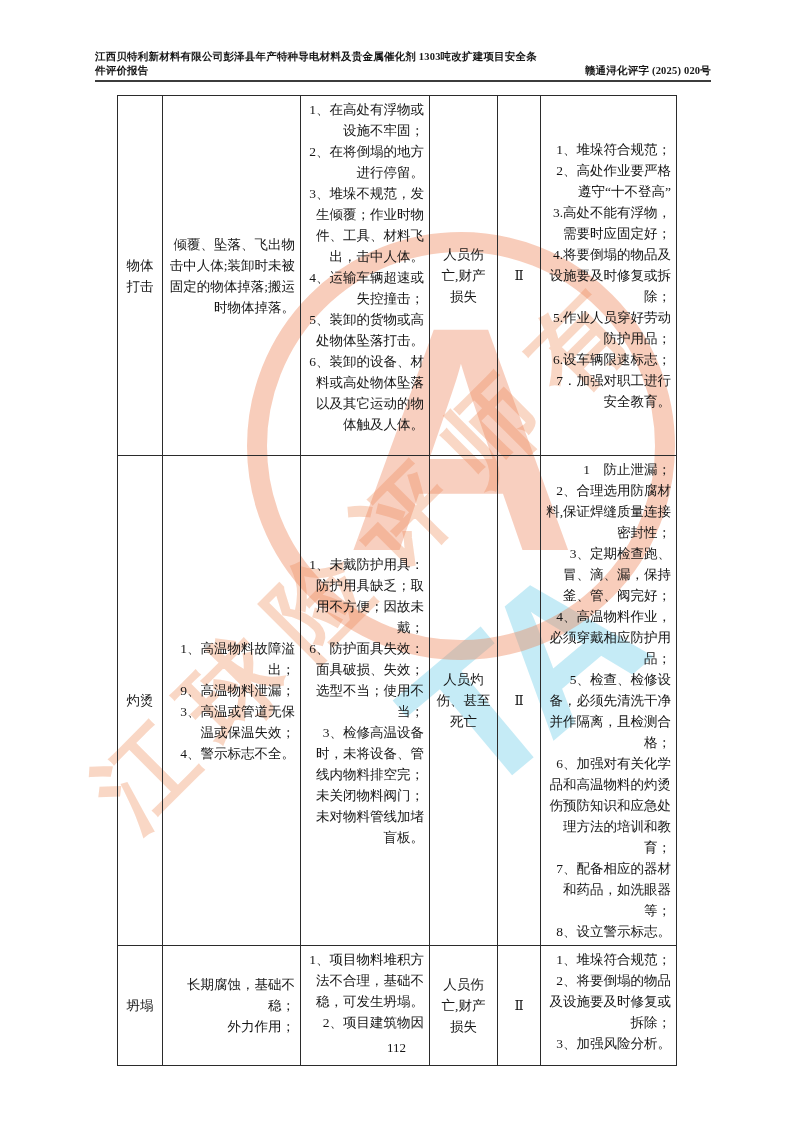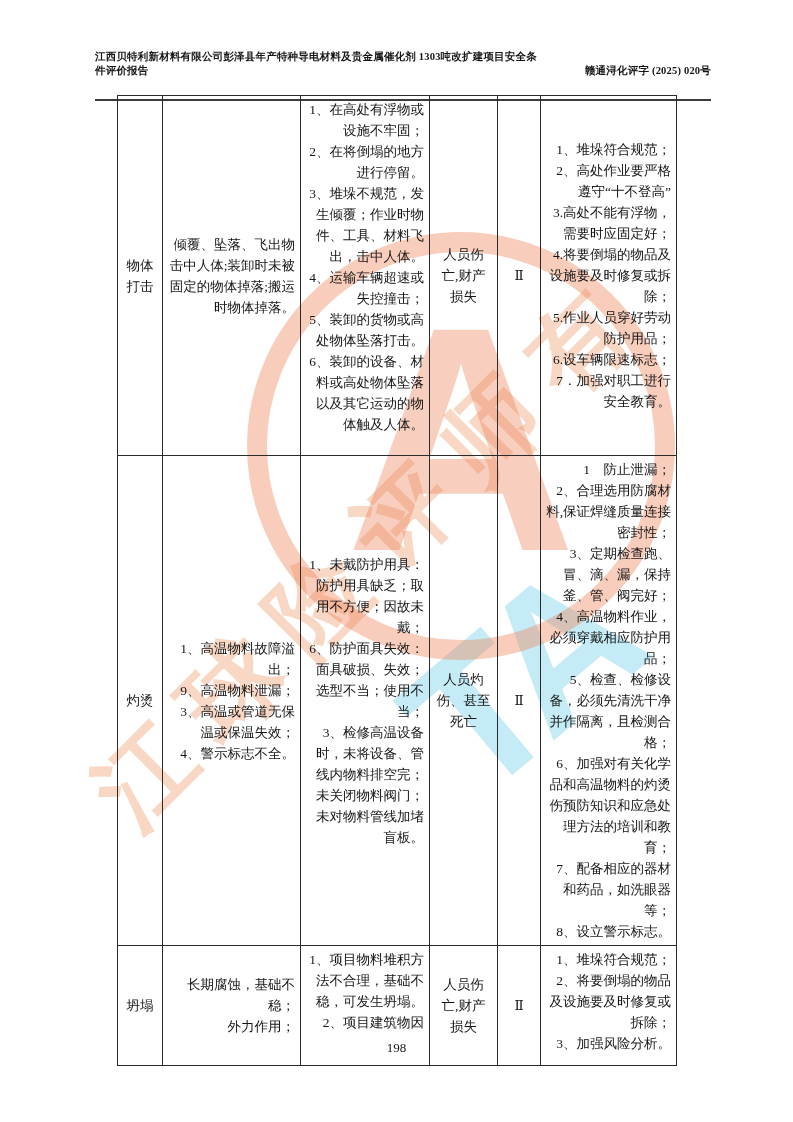--- a/index.html
+++ b/index.html
@@ -5,21 +5,21 @@
   html,body{margin:0;padding:0;}
   body{
     width:793px;height:1122px;position:relative;background:#ffffff;
     font-family:"Liberation Serif","DejaVu Serif",serif;color:#151515;overflow:hidden;
   }
   
   .header{
     position:absolute;left:95px;top:50px;width:616px;
     display:flex;justify-content:space-between;align-items:flex-end;
     font-size:10.5px;font-weight:bold;letter-spacing:0.2px;
-    padding-bottom:21px;border-bottom:2px solid #3c3c3c;
+    padding-bottom:2px;border-bottom:2px solid #3c3c3c;
   }
   .header-left{max-width:450px;}
   .header-right{white-space:nowrap;padding-left:14px;text-align:right;}
   
   .doc-table{
     position:absolute;left:117px;top:95px;
     border-collapse:collapse;table-layout:fixed;
   }
   .doc-table td{
     border:1.5px solid #2b2b2b;
@@ -143,13 +143,13 @@
 亡,财产
 损失</td>
       <td class="center vmid level-cell">Ⅱ</td>
       <td class="vtop">1、堆垛符合规范；
 2、将要倒塌的物品及设施要及时修复或拆除；
 3、加强风险分析。</td>
     </tr>
   </tbody>
 </table>
 
-<div class="page-number">198</div>
+<div class="page-number">112</div>
 
 </body></html>

